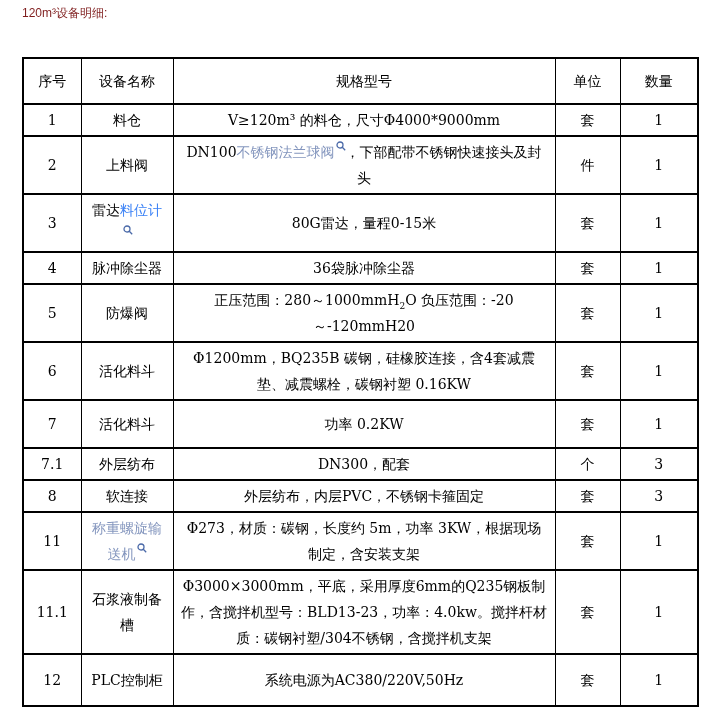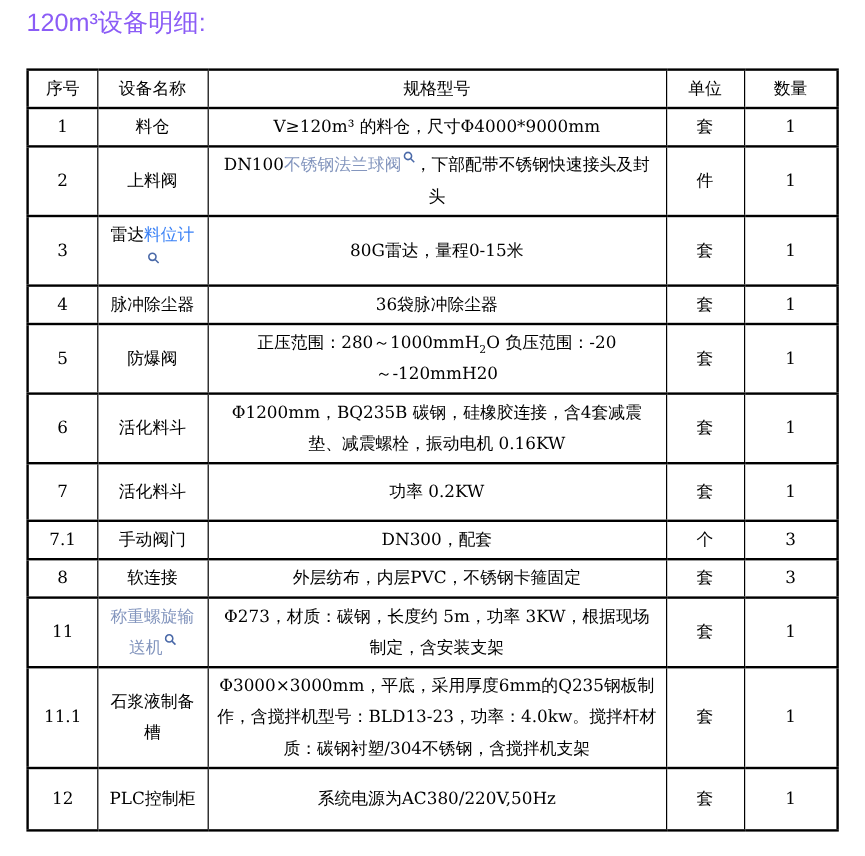--- a/index.html
+++ b/index.html
@@ -10,22 +10,22 @@
     height: 713px;
     background: #ffffff;
     overflow: hidden;
     font-family: "DejaVu Serif", "Liberation Serif", serif;
   }
   .doc-title {
     position: absolute;
     left: 22px;
     top: 5px;
     font-family: "Liberation Sans", "DejaVu Sans", sans-serif;
-    font-size: 21px;
-    color: #8b5cf6;
+    font-size: 12px;
+    color: #7f1d1d;
     white-space: nowrap;
     text-align: center;
   }
   table.equip {
     position: absolute;
     left: 22px;
     top: 57px;
     width: 675px;
     border-collapse: collapse;
     table-layout: fixed;
@@ -38,21 +38,21 @@
     border-bottom: 2px solid #000;
     text-align: center;
     vertical-align: middle;
     font-size: 14px;
     font-weight: normal;
     color: #000;
     line-height: 26px;
     padding: 2px 7px;
     overflow: hidden;
   }
-  table.equip thead tr { height: 32px; }
+  table.equip thead tr { height: 46px; }
   .kw-link { cursor: pointer; }
   .search-icon { display: inline-block; vertical-align: super; line-height: 0; cursor: pointer; margin-left: 1px; }
   sub { font-size: 9px; line-height: 0; }
 </style>
 </head>
 <body>
 
 <div class="page">
   <div class="doc-title">120m³设备明细:</div>
 
@@ -111,34 +111,34 @@
         <tr style="height: 48px;">
           <td>5</td>
           <td><span>防爆阀</span></td>
           <td><span>正压范围：280～1000mmH</span><sub>2</sub><span>O 负压范围：-20～-120mmH20</span></td>
           <td>套</td>
           <td>1</td>
         </tr>
         <tr style="height: 52px;">
           <td>6</td>
           <td><span>活化料斗</span></td>
-          <td><span>Φ1200mm，BQ235B 碳钢，硅橡胶连接，含4套减震垫、减震螺栓，振动电机 0.16KW</span></td>
+          <td><span>Φ1200mm，BQ235B 碳钢，硅橡胶连接，含4套减震垫、减震螺栓，碳钢衬塑 0.16KW</span></td>
           <td>套</td>
           <td>1</td>
         </tr>
         <tr style="height: 48px;">
           <td>7</td>
           <td><span>活化料斗</span></td>
           <td><span>功率 0.2KW</span></td>
           <td>套</td>
           <td>1</td>
         </tr>
         <tr style="height: 20px;">
           <td>7.1</td>
-          <td><span>手动阀门</span></td>
+          <td><span>外层纺布</span></td>
           <td><span>DN300，配套</span></td>
           <td>个</td>
           <td>3</td>
         </tr>
         <tr style="height: 32px;">
           <td>8</td>
           <td><span>软连接</span></td>
           <td><span>外层纺布，内层PVC，不锈钢卡箍固定</span></td>
           <td>套</td>
           <td>3</td>

